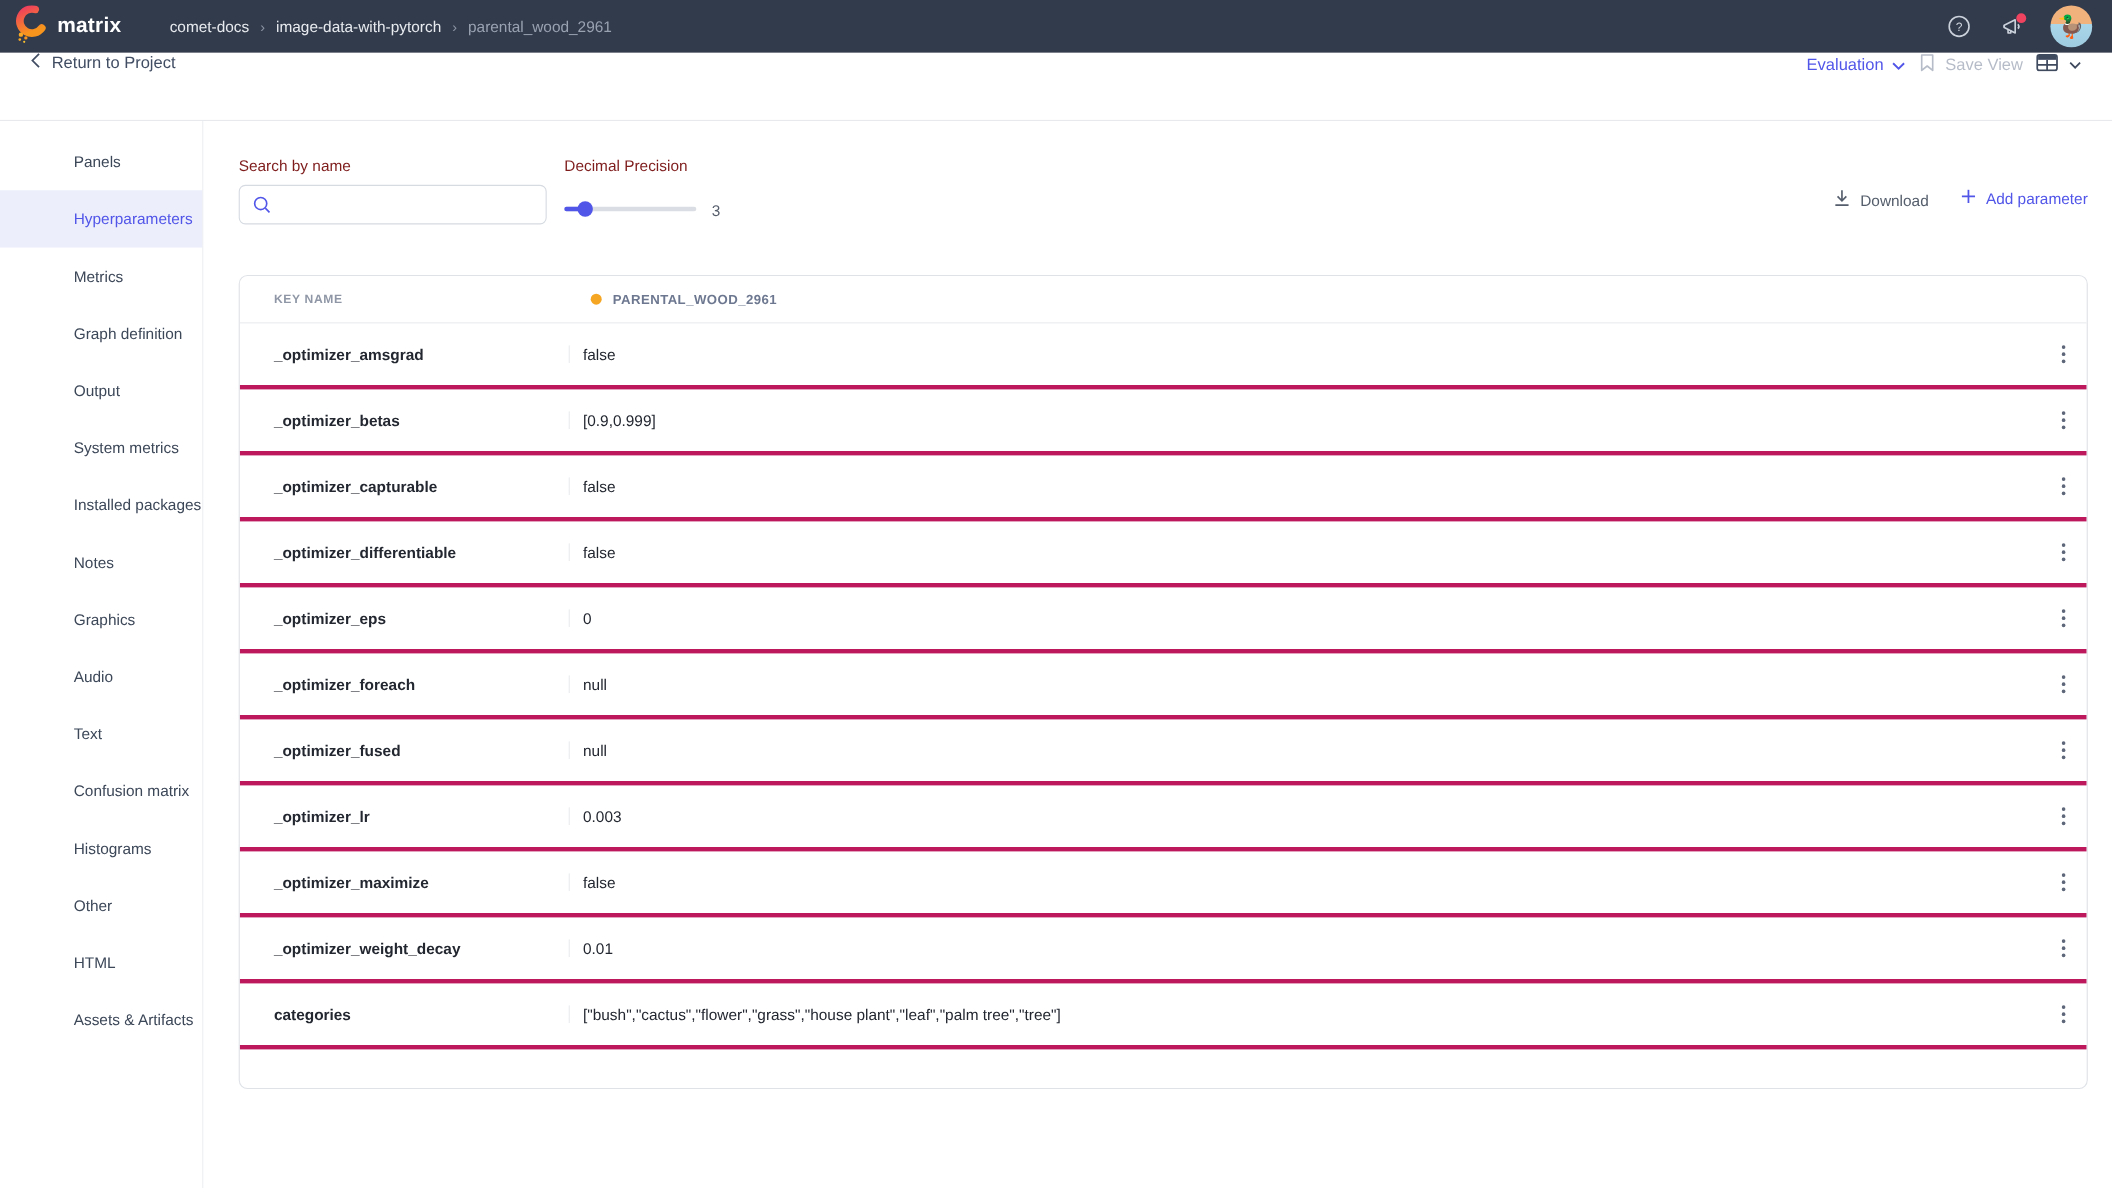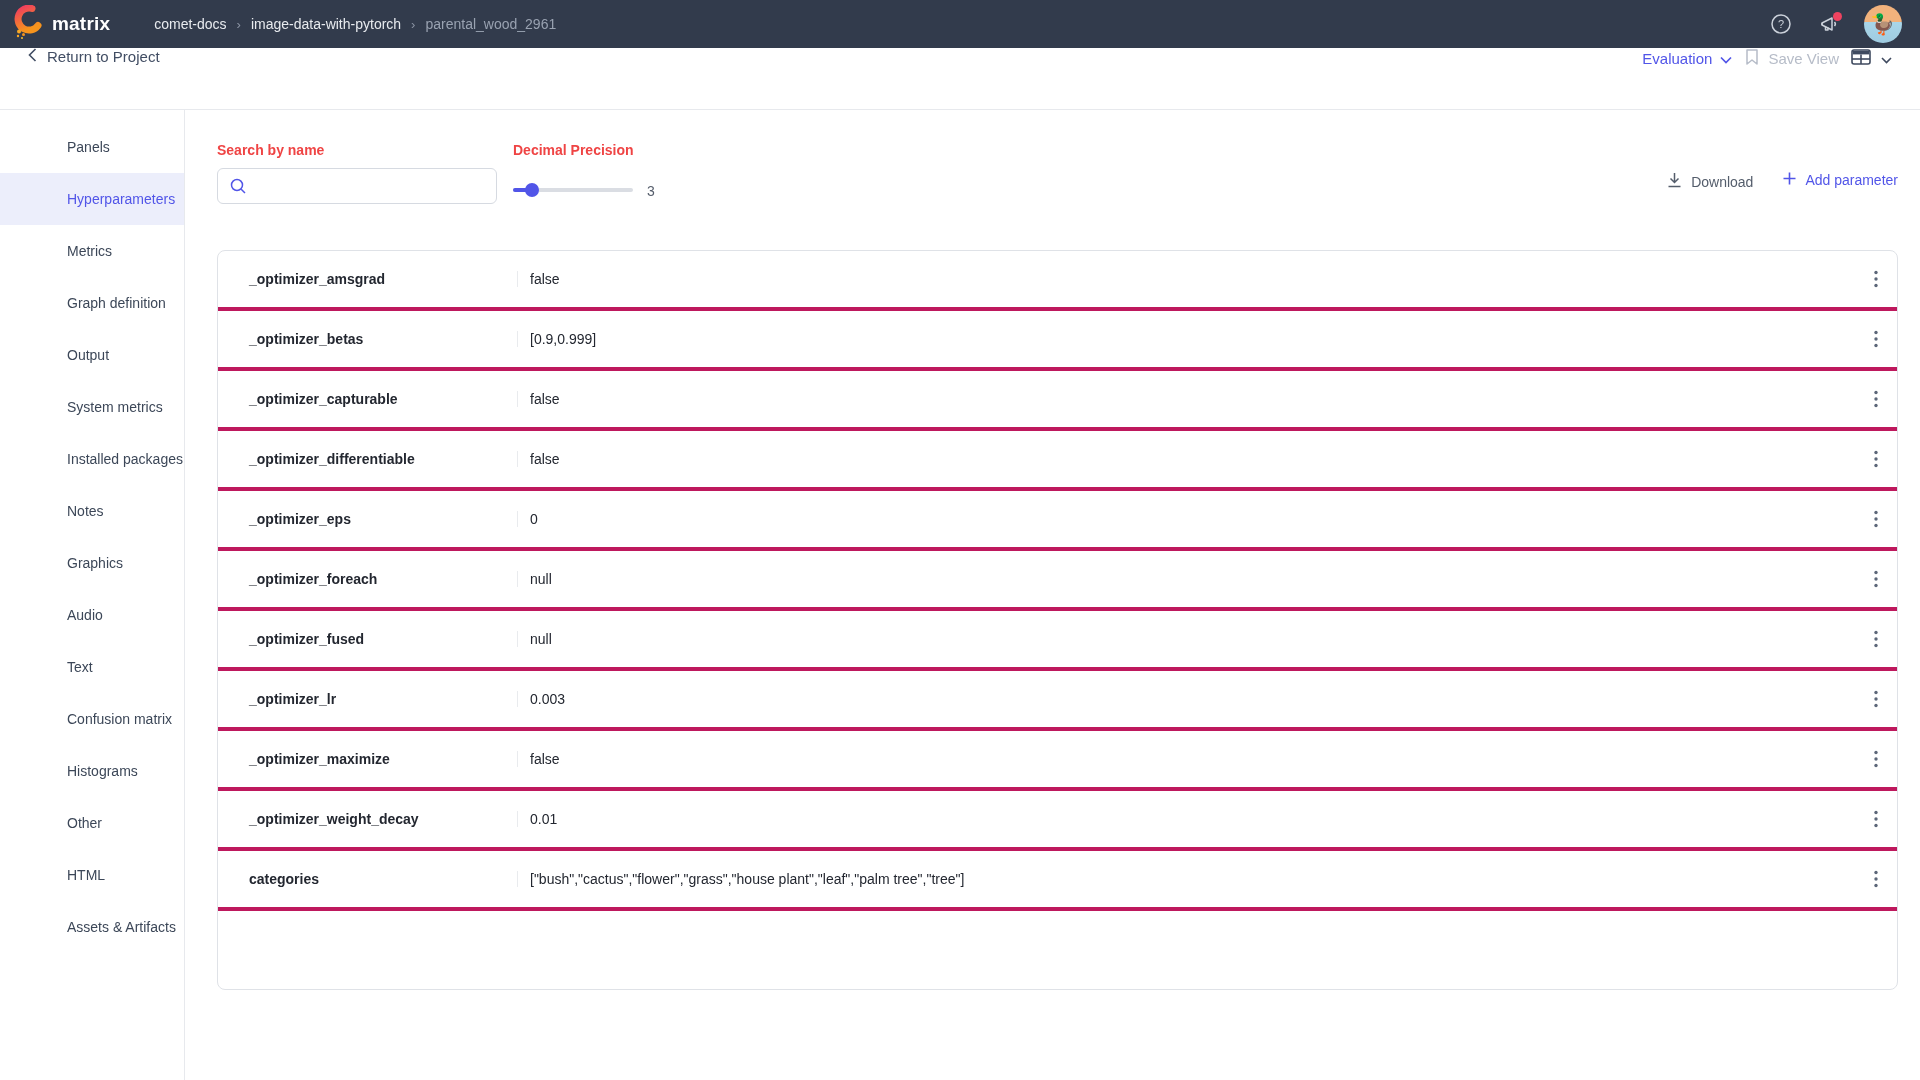--- a/index.html
+++ b/index.html
@@ -42,21 +42,21 @@
                font-size:14px; color:#3C4758; cursor:pointer; }
   .side-item .sicon { width:18px; height:18px; flex:0 0 18px; display:flex; align-items:center;
                       justify-content:center;padding-left:34px; }
   .side-item svg { stroke:#5F6B80; }
   .side-item.active { background:#ECEEFB; color:#5155E8; }
   .side-item.active svg { stroke:#5155E8; }
   .svgt { fill:#5F6B80; font-family:"Liberation Sans",sans-serif; }
 
   
   .main { position:absolute; left:185px; top:110px; width:1735px; height:970px; background:#fff; }
-  .field-label { position:absolute; font-size:14px; color:#ef4444; font-weight:bold; }
+  .field-label { position:absolute; font-size:14px; color:#7f1d1d; font-weight:normal; }
   .search-wrap { position:absolute; left:32px; top:58px; width:280px; height:36px; }
   .search-wrap input { width:100%; height:100%; border:1px solid #D6DAE1; border-radius:6px;
                        padding:0 12px 0 38px; font-size:14px; color:#232730; outline:none;
                        font-family:"Liberation Sans",sans-serif; }
   .search-wrap .mag { position:absolute; left:12px; top:9px; }
 
   .slider { position:absolute; left:328px; top:72px; width:120px; height:16px; cursor:pointer; }
   .slider .track { position:absolute; left:0; top:6px; width:120px; height:4px; border-radius:2px;
                    background:#DADDE3; }
   .slider .fill { position:absolute; left:0; top:6px; width:19px; height:4px; border-radius:2px;
@@ -385,20 +385,27 @@
         <span>
           <svg width="13" height="13" viewBox="0 0 13 13" fill="none" stroke="#5155E8" stroke-width="1.6">
             <path d="M6.5 0.5 V12.5 M0.5 6.5 H12.5"></path>
           </svg>
         </span>
         <span>Add parameter</span>
       </div>
     </div>
 
     <div class="ptable">
+      <div class="thead">
+        <div class="th-key">KEY NAME</div>
+        <div class="th-col">
+          <span class="col-dot" style="background: rgb(245, 166, 35);"></span>
+          <span class="th-col-name">PARENTAL_WOOD_2961</span>
+        </div>
+      </div>
       <div>
   <div class="trow">
     <div class="tkey">_optimizer_amsgrad</div>
     <div class="tval">
       <span class="vtext">false</span>
       <button class="kebab">
         <svg width="4" height="18" viewBox="0 0 4 18">
           <circle cx="2" cy="2.5" r="1.7" fill="#5D6779"></circle>
           <circle cx="2" cy="9" r="1.7" fill="#5D6779"></circle>
           <circle cx="2" cy="15.5" r="1.7" fill="#5D6779"></circle>

